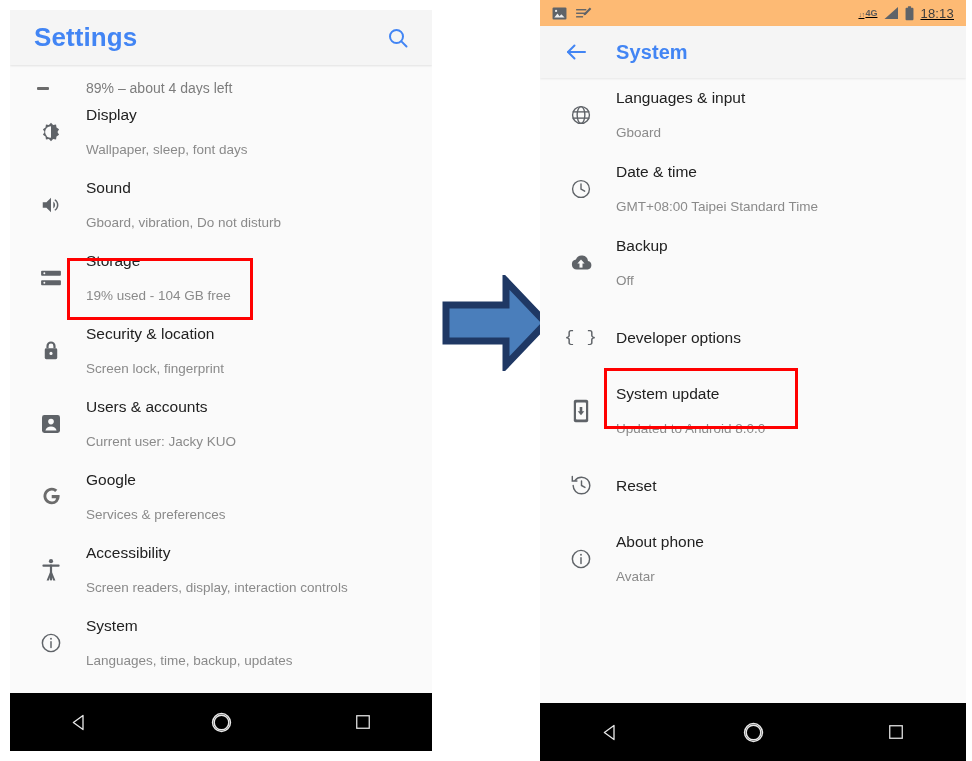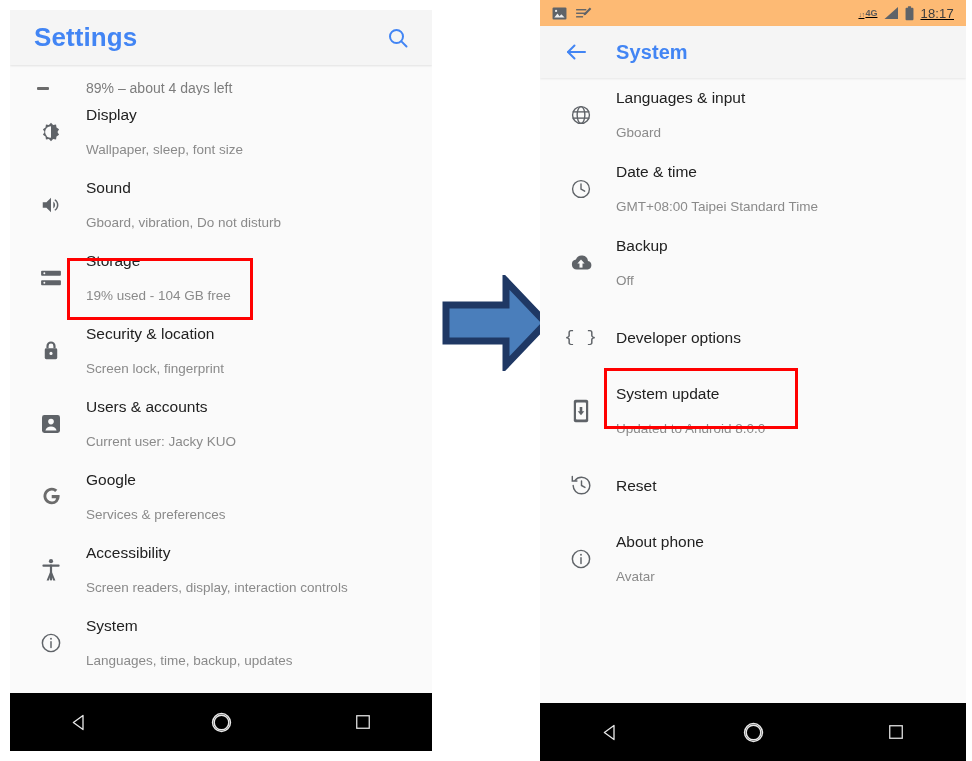--- a/index.html
+++ b/index.html
@@ -224,21 +224,21 @@
 
       <div class="row">
         <span class="row-icon">
           <svg width="22" height="22" viewBox="0 0 24 24" fill="#5f6368">
             <path d="M12 2l2.3 2.3 3.2-.4.5 3.2L20.8 9 19 12l1.8 3-2.8 1.9-.5 3.2-3.2-.4L12 22l-2.3-2.3-3.2.4-.5-3.2L3.2 15 5 12 3.2 9l2.8-1.9.5-3.2 3.2.4z"></path>
             <path d="M12 5.6a6.4 6.4 0 000 12.8z" fill="#fafafa"></path>
           </svg>
         </span>
         <span class="row-text">
           <span class="row-title">Display</span>
-          <span class="row-sub">Wallpaper, sleep, font size</span>
+          <span class="row-sub">Wallpaper, sleep, font days</span>
         </span>
       </div>
 
       <div class="row">
         <span class="row-icon">
           <svg width="22" height="22" viewBox="0 0 24 24" fill="#5f6368">
             <path d="M3 9v6h4l5 5V4L7 9H3z"></path>
             <path d="M14.5 8.2a4.6 4.6 0 010 7.6v-7.6z"></path>
             <path d="M16.6 5.6a7.6 7.6 0 010 12.8l-.9-1.3a6.1 6.1 0 000-10.2z"></path>
           </svg>
@@ -392,21 +392,21 @@
           <svg width="16" height="14" viewBox="0 0 16 14">
               <polygon points="15,1 15,13 1.5,13" fill="#5f6368"></polygon>
             </svg>
         </span>
         <span class="sb-icon">
           <svg width="9" height="15" viewBox="0 0 10 16" fill="#5f6368">
             <rect x="3.2" y="0" width="3.6" height="1.8" rx="0.5"></rect>
             <rect x="0.6" y="1.6" width="8.8" height="14" rx="1.1"></rect>
           </svg>
         </span>
-        <span class="sb-time">18:17</span>
+        <span class="sb-time">18:13</span>
       </span>
     </div>
 
     <div class="appbar" id="appbar-right">
       <span class="icon-btn">
         <svg width="24" height="24" viewBox="0 0 24 24" fill="none" stroke="#4285f4" stroke-width="2" stroke-linecap="round" stroke-linejoin="round">
           <line x1="21" y1="12" x2="4" y2="12"></line>
           <polyline points="10.5,5.5 4,12 10.5,18.5"></polyline>
         </svg>
       </span>

